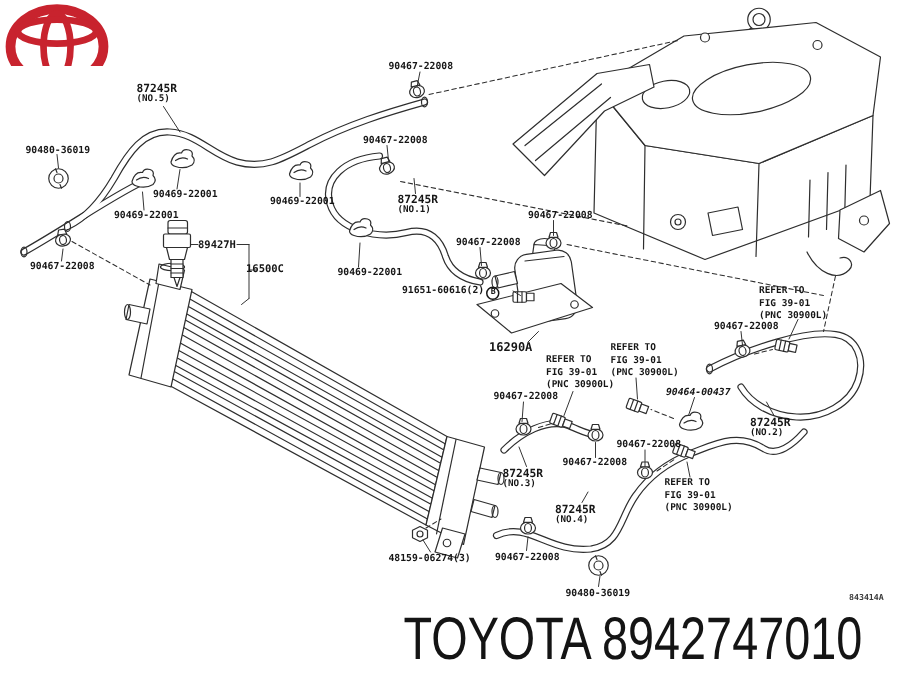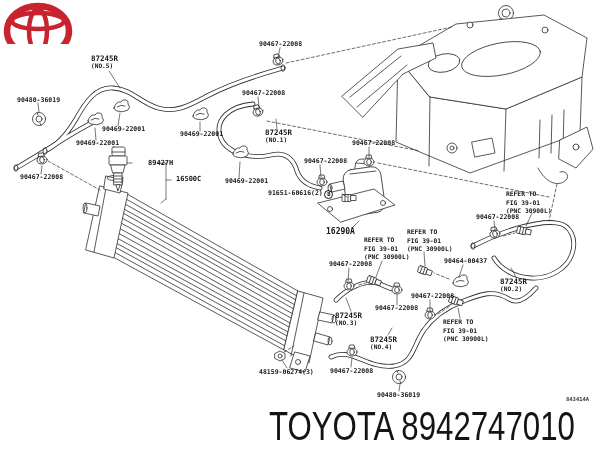--- a/index.html
+++ b/index.html
@@ -254,27 +254,27 @@
       </div>
       <div class="plabel" style="left: 259px; top: 41px; font-size: 6.5px;">90467-22008</div>
       <div class="plabel" style="left: 17px; top: 97px; font-size: 6.5px;">90480-36019</div>
       <div class="plabel" style="left: 102px; top: 126px; font-size: 6.5px;">90469-22001</div>
       <div class="plabel" style="left: 76px; top: 140px; font-size: 6.5px;">90469-22001</div>
       <div class="plabel" style="left: 180px; top: 131px; font-size: 6.5px;">90469-22001</div>
       <div class="plabel" style="left: 242px; top: 90px; font-size: 6.5px;">90467-22008</div>
       <div class="plabel" style="left: 352px; top: 140px; font-size: 6.5px;">90467-22008</div>
       <div class="plabel" style="left: 304px; top: 158px; font-size: 6.5px;">90467-22008</div>
       <div class="plabel" style="left: 20px; top: 174px; font-size: 6.5px;">90467-22008</div>
-      <div class="plabel" style="left: 148px; top: 160px; font-size: 7px;">89427H</div>
-      <div class="plabel" style="left: 176px; top: 176px; font-size: 7px;">16500C</div>
+      <div class="plabel" style="left: 132px; top: 160px; font-size: 7px;">89427H</div>
+      <div class="plabel" style="left: 164px; top: 176px; font-size: 7px;">16500C</div>
       <div class="plabel" style="left: 225px; top: 178px; font-size: 6.5px;">90469-22001</div>
       <div class="plabel" style="left: 268px; top: 190px; font-size: 6.5px;">91651-60616(2)<span class="badge">B</span></div>
       <div class="plabel" style="left: 326px; top: 228px; font-size: 8px;">16290A</div>
       <div class="plabel" style="left: 476px; top: 214px; font-size: 6.5px;">90467-22008</div>
-      <div class="plabel" style="left: 444px; top: 258px; font-size: 6.5px;">90464-00437</div>
+      <div class="plabel" style="left: 444px; top: 258px; font-size: 6.5px; font-style: italic;">90464-00437</div>
       <div class="plabel" style="left: 329px; top: 261px; font-size: 6.5px;">90467-22008</div>
       <div class="plabel" style="left: 411px; top: 293px; font-size: 6.5px;">90467-22008</div>
       <div class="plabel" style="left: 375px; top: 305px; font-size: 6.5px;">90467-22008</div>
       <div class="plabel" style="left: 259px; top: 369px; font-size: 6.5px;">48159-06274(3)</div>
       <div class="plabel" style="left: 330px; top: 368px; font-size: 6.5px;">90467-22008</div>
       <div class="plabel" style="left: 377px; top: 392px; font-size: 6.5px;">90480-36019</div>
       <div class="refnote" style="left: 364px; top: 236px;">
         <div>REFER TO</div>
         <div>FIG 39-01</div>
         <div>(PNC 30900L)</div>

